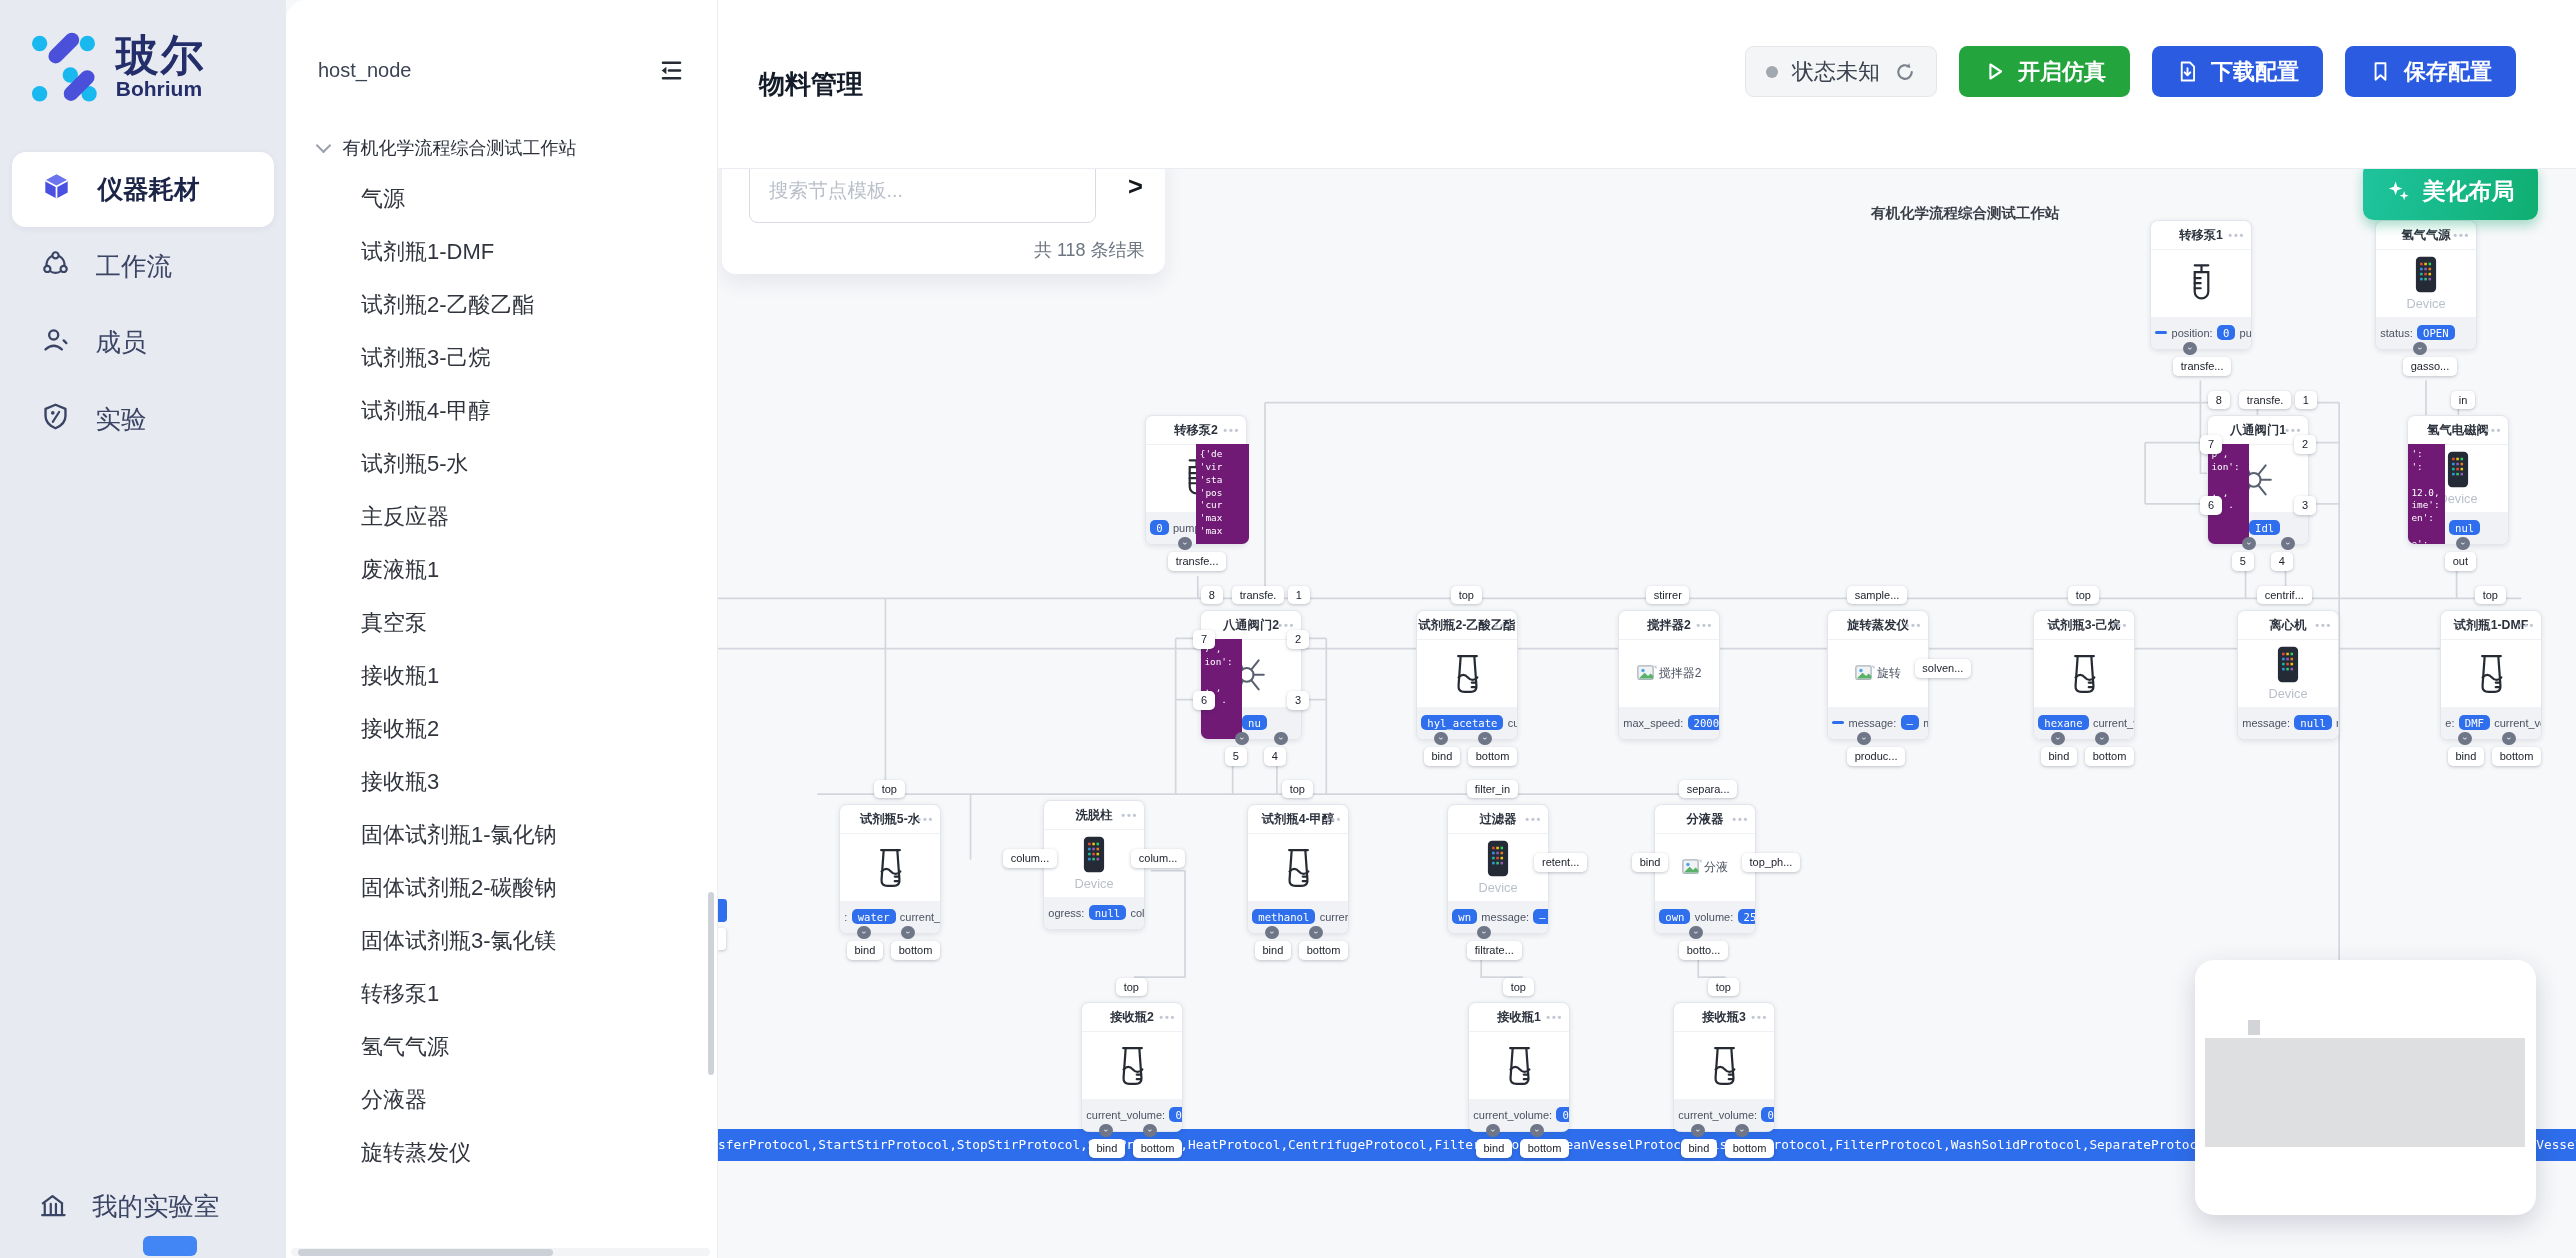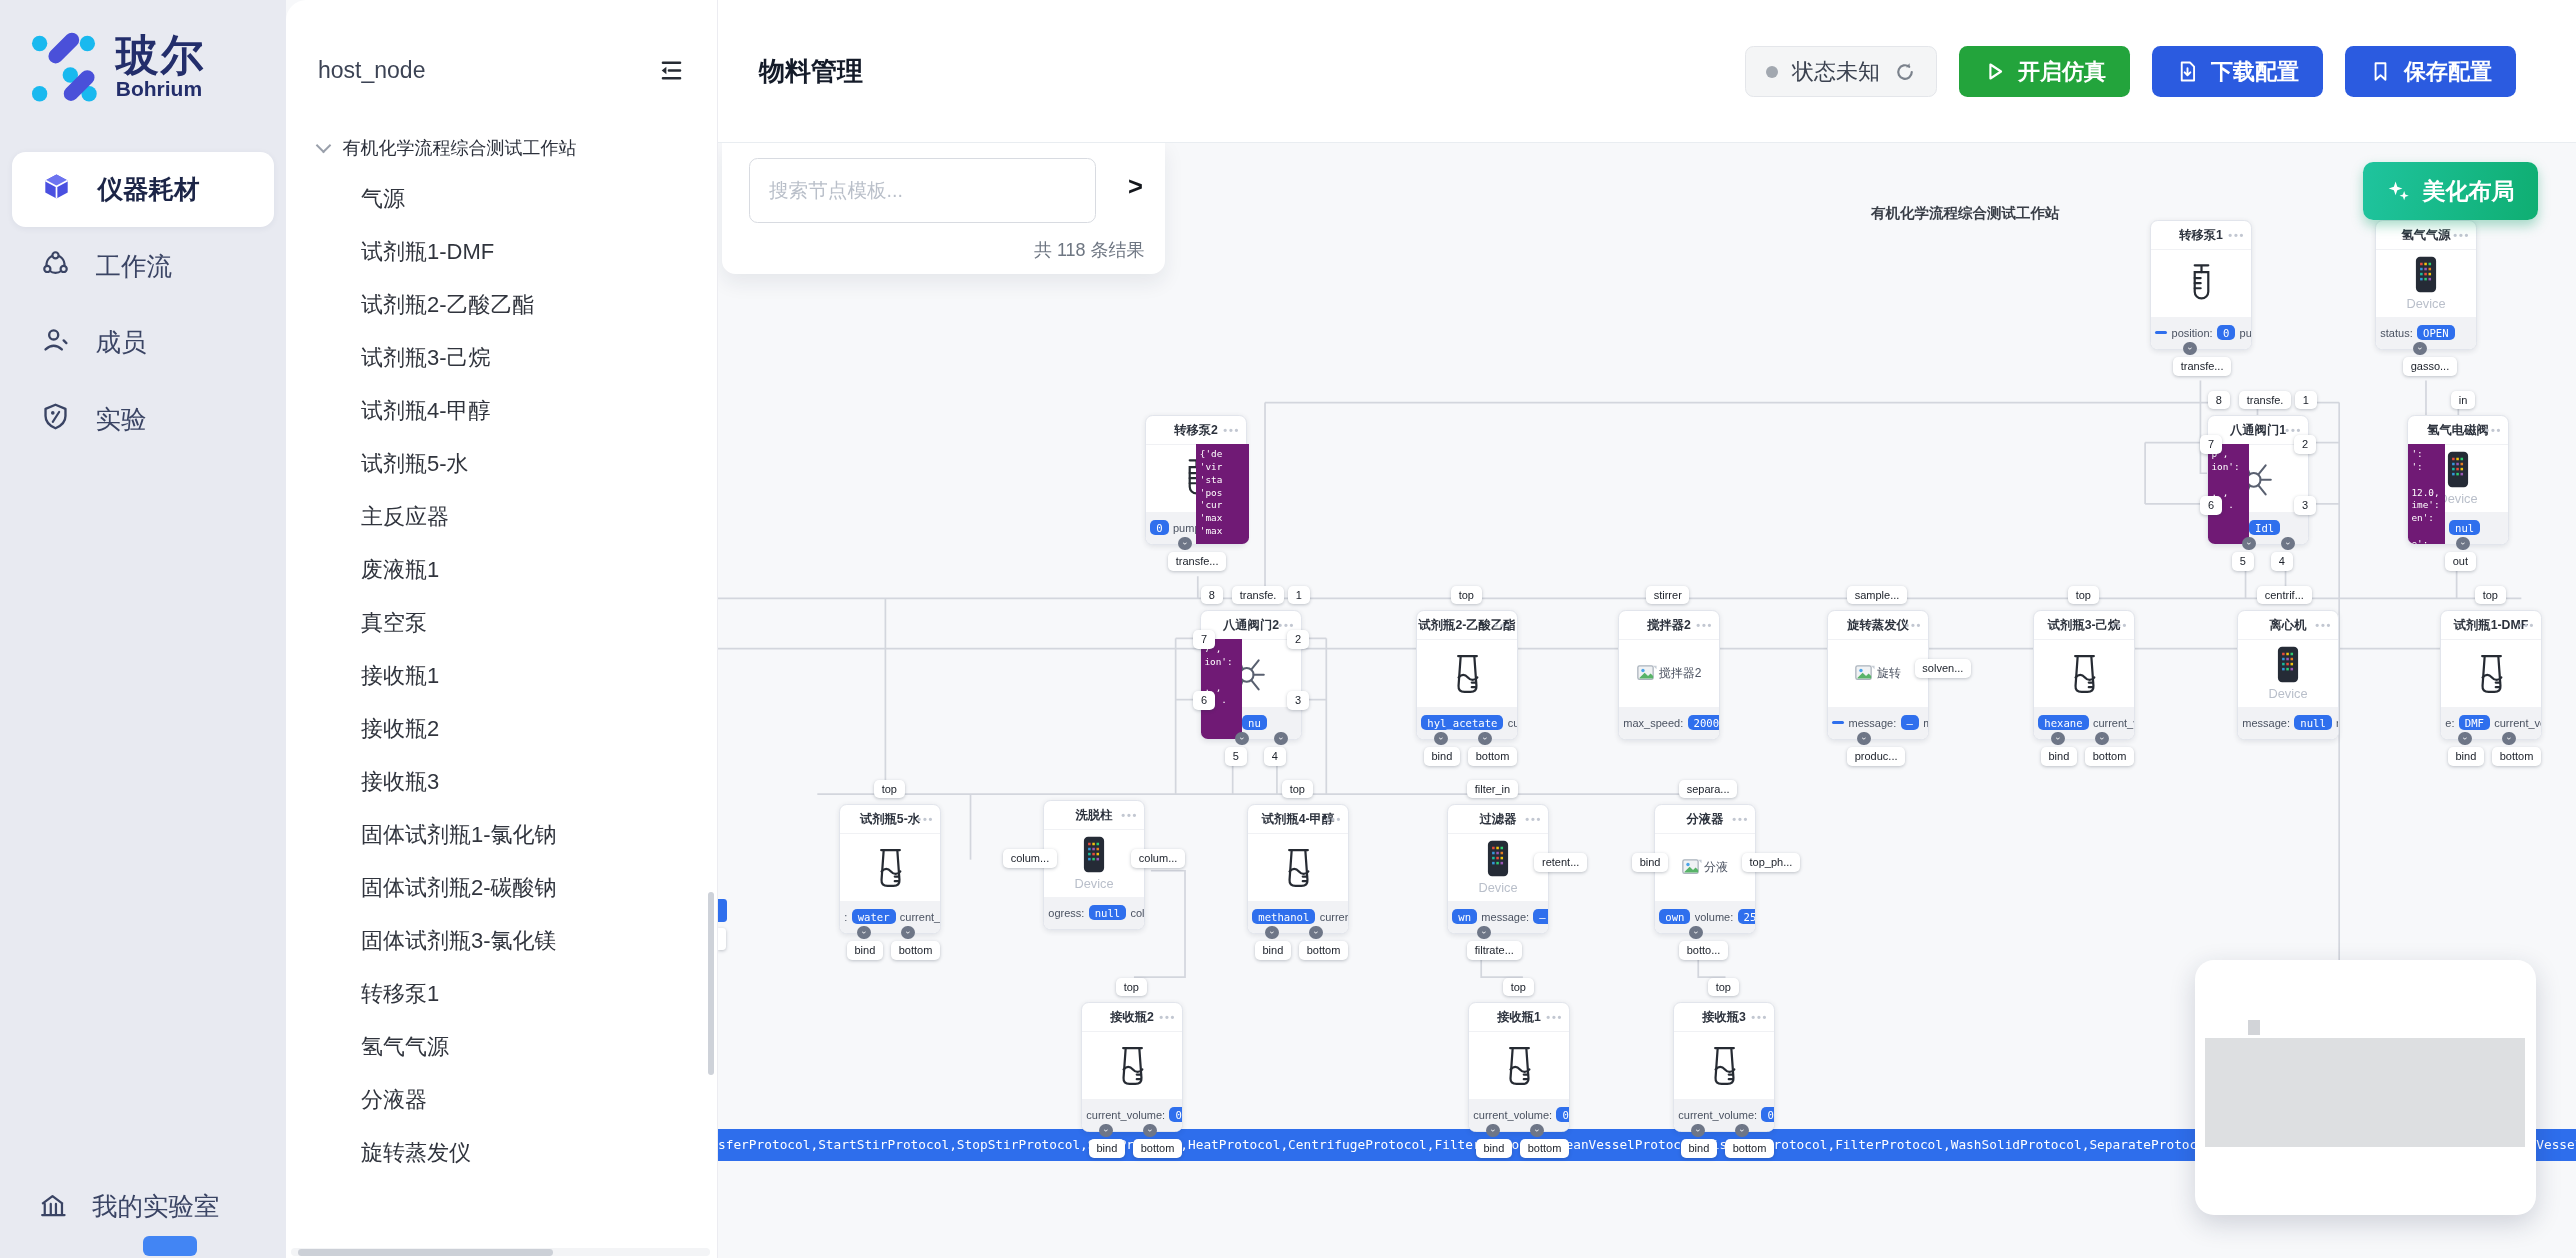--- a/index.html
+++ b/index.html
@@ -18,34 +18,34 @@
     padding-left:29px; font-size:25.5px; color:#3a4464; cursor:pointer; }
   .nav-item.active { background:#ffffff; color:#1c2547; font-weight:bold; box-shadow:0 1.7px 6.8px rgba(40,50,90,.06); }
   .nav-item svg { flex:0 0 auto; }
   .nav-bottom { position:absolute; left:37px; bottom:34px; display:flex; align-items:center; gap:24px;
     font-size:25.5px; color:#3a4464; cursor:pointer; }
 
   
   .panel { position:absolute; left:286px; top:0; width:432px; height:1258px; background:#fff;
     z-index:55; border-top-left-radius:20.4px; border-right:0.9px solid #ececf1; }
   .panel-head { display:flex; align-items:center; justify-content:space-between; padding:56px 31px 0 32px; }
-  .panel-title { font-size:23px; color:#3c4354;text-align:center; }
+  .panel-title { font-size:20px; color:#3c4354;text-align:center; }
   .tree { margin-top:39px; }
   .tree-root { display:flex; align-items:center; gap:13.6px; padding-left:32px; height:48px;
     font-size:18px; color:#2b303b; cursor:pointer; }
   .chev { width:11px; height:11px; border-left:2.1px solid #9aa0ab; border-bottom:2.1px solid #9aa0ab;
     transform:rotate(-45deg); margin-top:-5.1px; }
   .tree-item { height:53px; display:flex; align-items:center; padding-left:75px; font-size:22px;
     color:#30343d; cursor:pointer; white-space:nowrap; }
   .vthumb { position:absolute; right:3.4px; top:892px; width:6px; height:183px; background:#ced2d9; border-radius:3.4px; }
   .hscroll { position:absolute; left:5.1px; bottom:1.7px; width:419px; height:8.5px; background:#f3f4f6; border-radius:4.3px; }
   .hthumb { position:absolute; left:6.8px; top:0.9px; width:255px; height:6.8px; background:#ccd0d7; border-radius:3.4px; }
 
   
-  .main-header { position:absolute; left:718px; top:0; width:1858px; height:143px; background:#fff;
+  .main-header { position:absolute; left:718px; top:0; width:1858px; height:169px; background:#fff;
     z-index:50; border-bottom:0.9px solid #e9edf1; display:flex; align-items:center; }
   .page-title { font-size:26px; font-weight:bold; color:#141b29; margin-left:41px; }
   .head-controls { position:absolute; right:60px; top:46px; display:flex; gap:22px; align-items:center; }
   .status-pill { height:51px; background:#f4f5f6; border:0.9px solid #e4e6ea; border-radius:8.5px;
     display:flex; align-items:center; gap:13.6px; padding:0 20.4px; font-size:22px; color:#3b4250; }
   .status-dot { width:12px; height:12px; border-radius:50%; background:#a2a8b0; }
   .btn { height:51px; border-radius:8.5px; display:flex; align-items:center; gap:12px; padding:0 24px;
     font-size:22px; color:#fff; font-weight:bold; cursor:pointer; border:none; }
   .btn-green { background:#23a43c; }
   .btn-blue { background:#2b5be0; }

